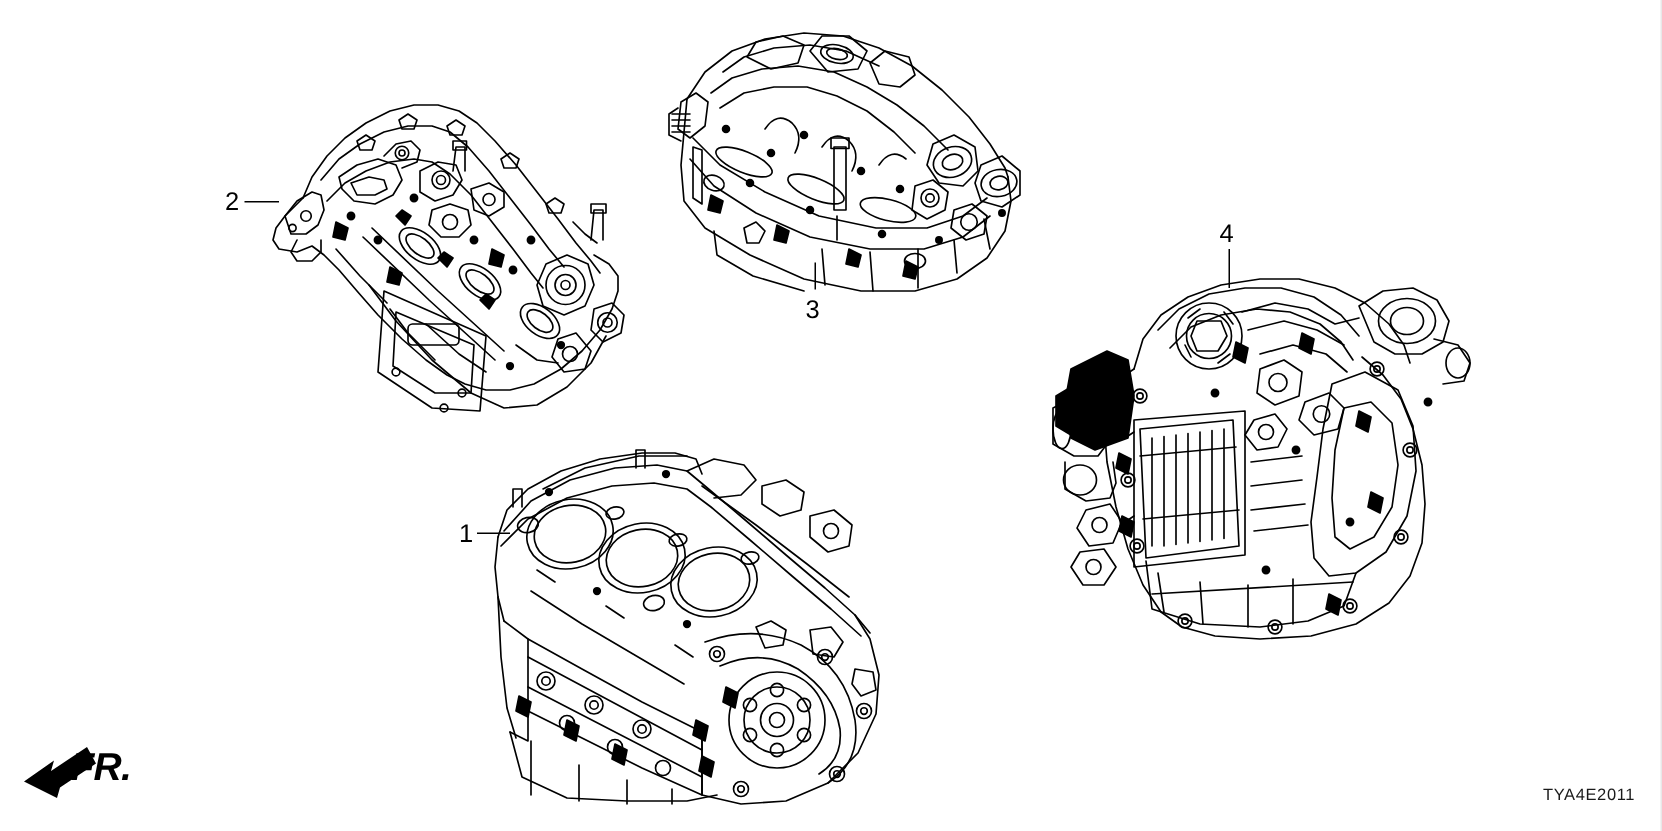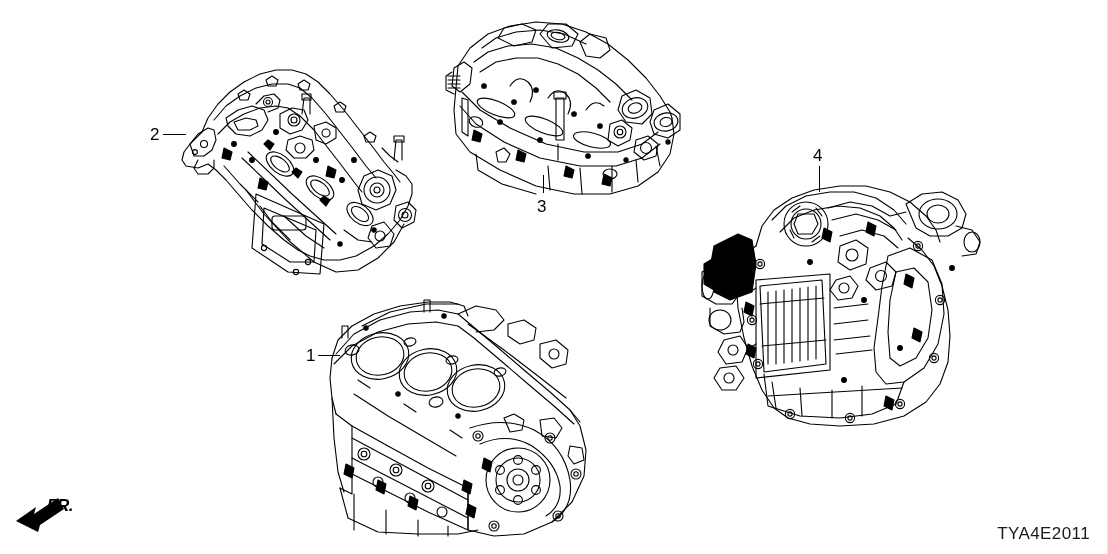--- a/index.html
+++ b/index.html
@@ -48,32 +48,32 @@
     left: 14px;
     top: 487px;
     width: 100px;
     height: 52px;
   }
   #fr-label {
     position: absolute;
     left: 47px;
     top: 496px;
     font-family: "Liberation Sans", sans-serif;
-    font-size: 17px;
+    font-size: 26px;
     font-weight: bold;
     font-style: italic;
     color: #000000;
     letter-spacing: -0.5px;
   }
   #part-number {
     position: absolute;
     right: 18px;
     top: 524px;
     font-family: "Liberation Sans", sans-serif;
-    font-size: 17px;
+    font-size: 11px;
     color: #1a1a1a;
     letter-spacing: 0.4px;
   }
 </style>
 </head>
 <body>
 
 <div id="canvas">
 
   <div class="frame-edge"></div>

